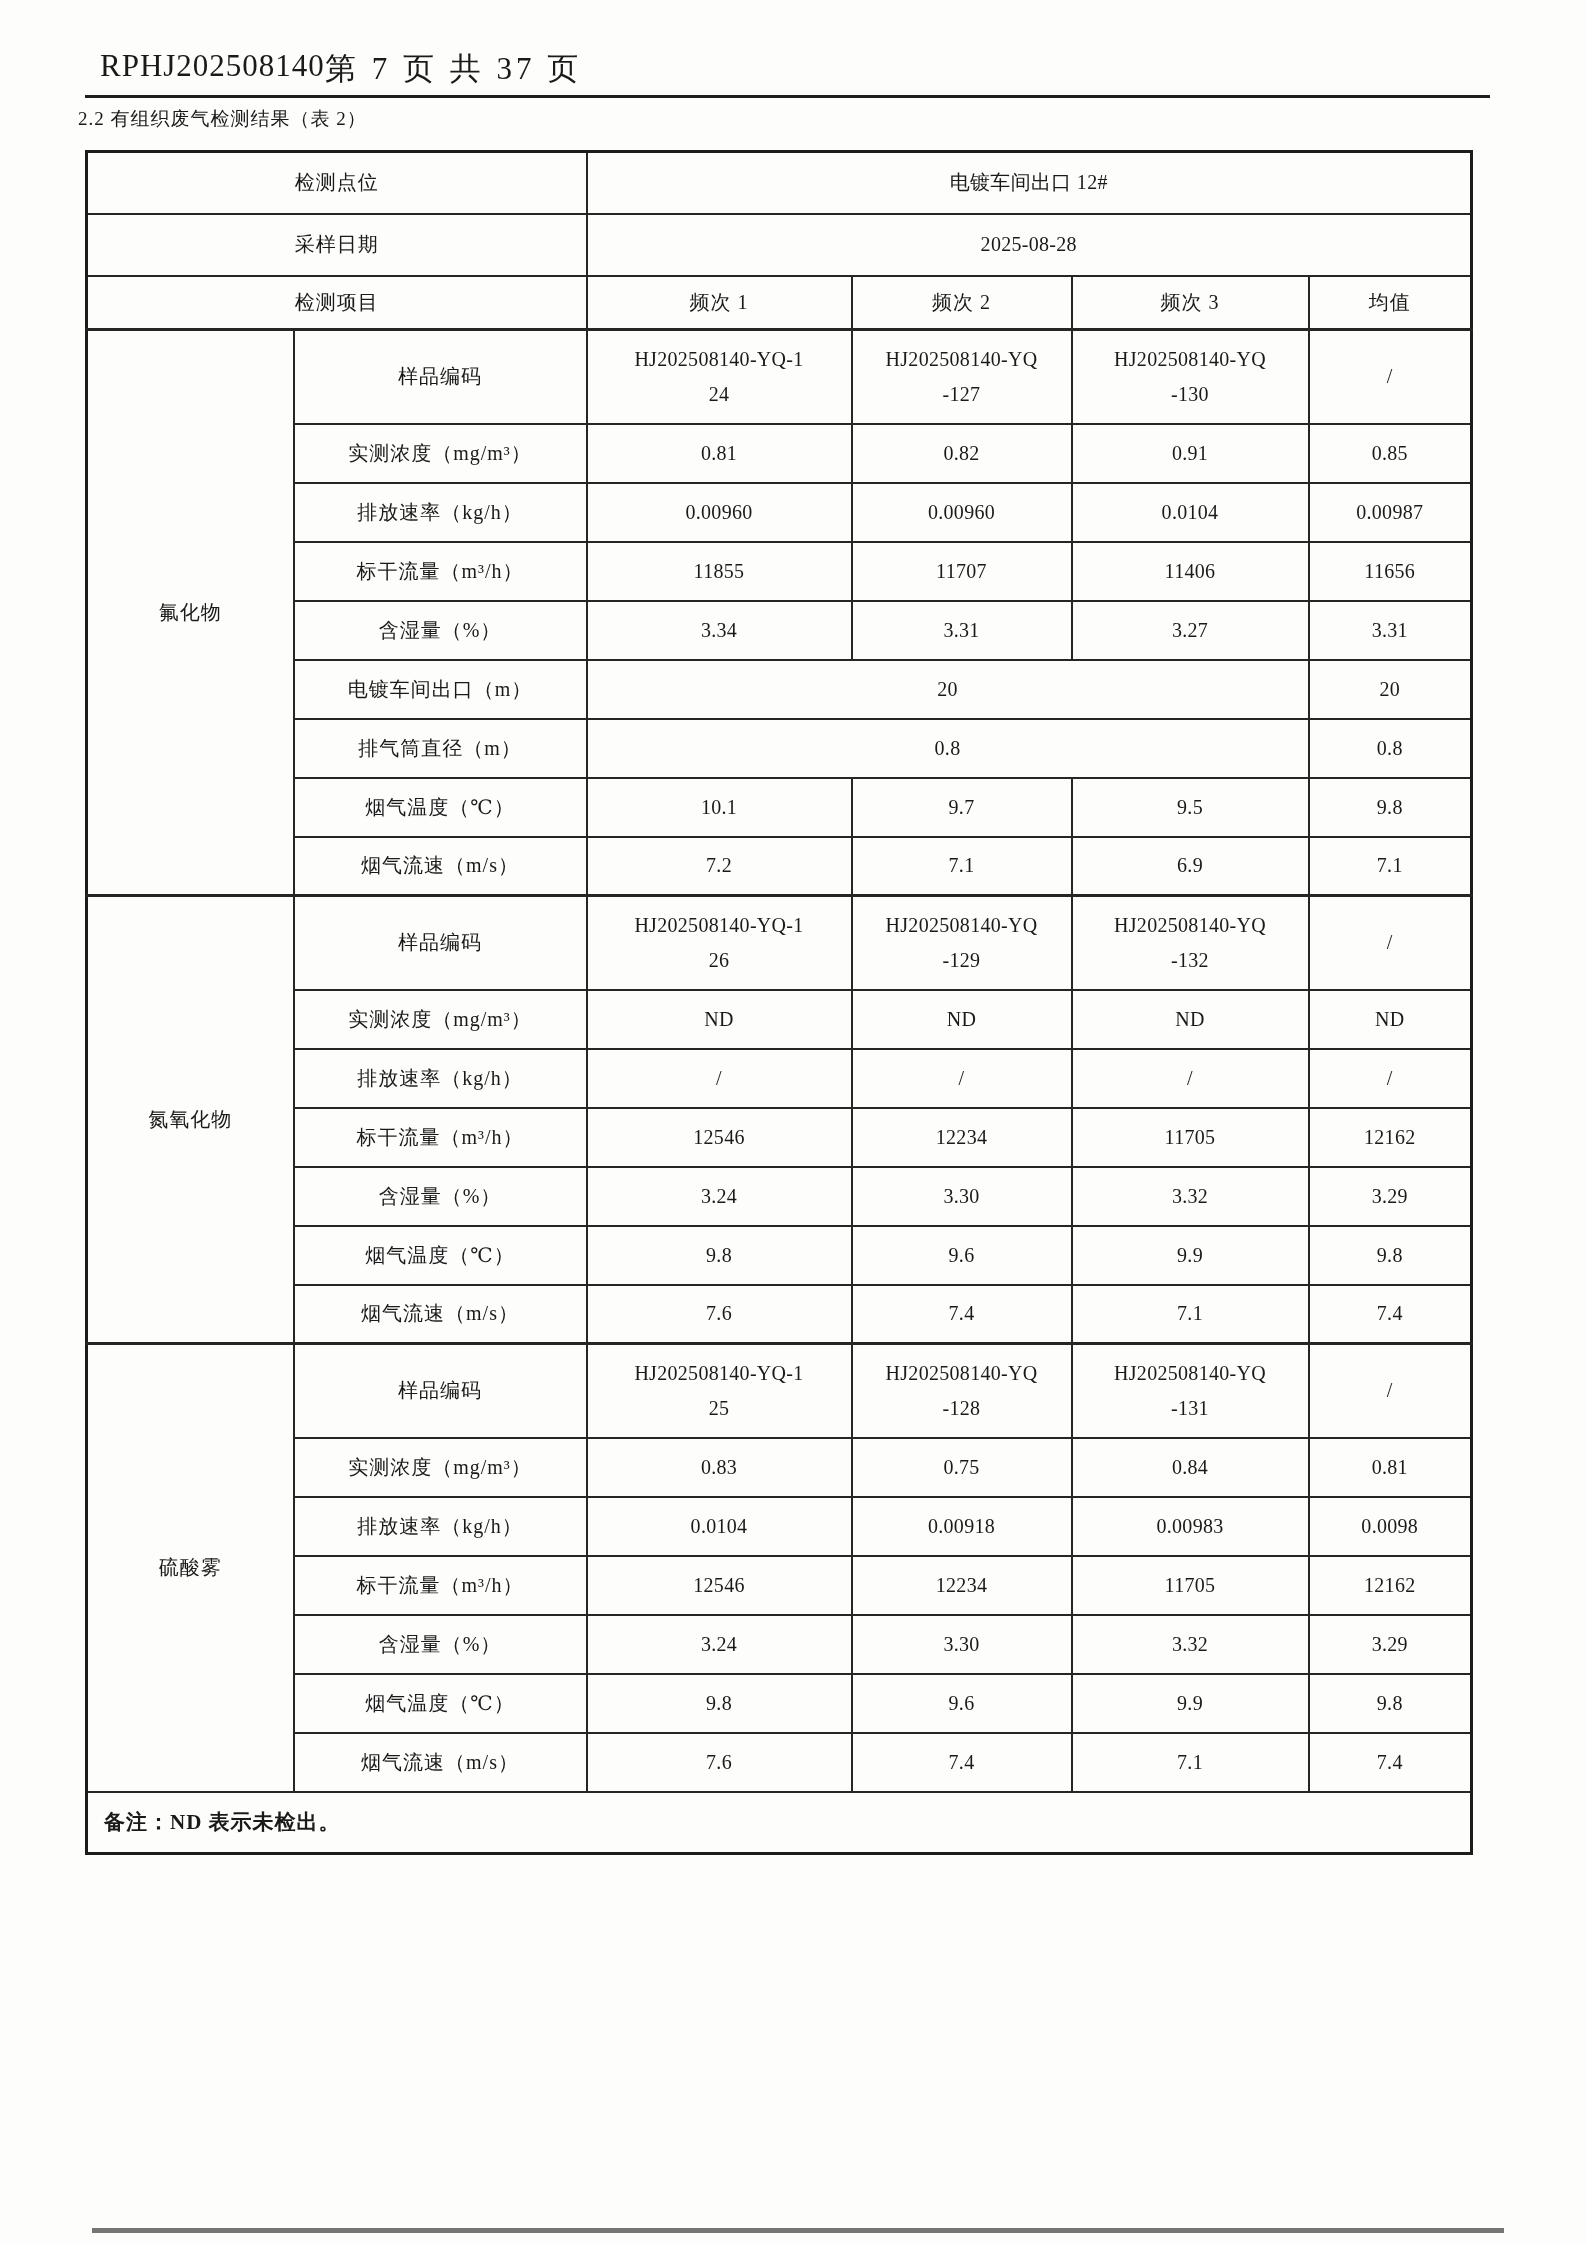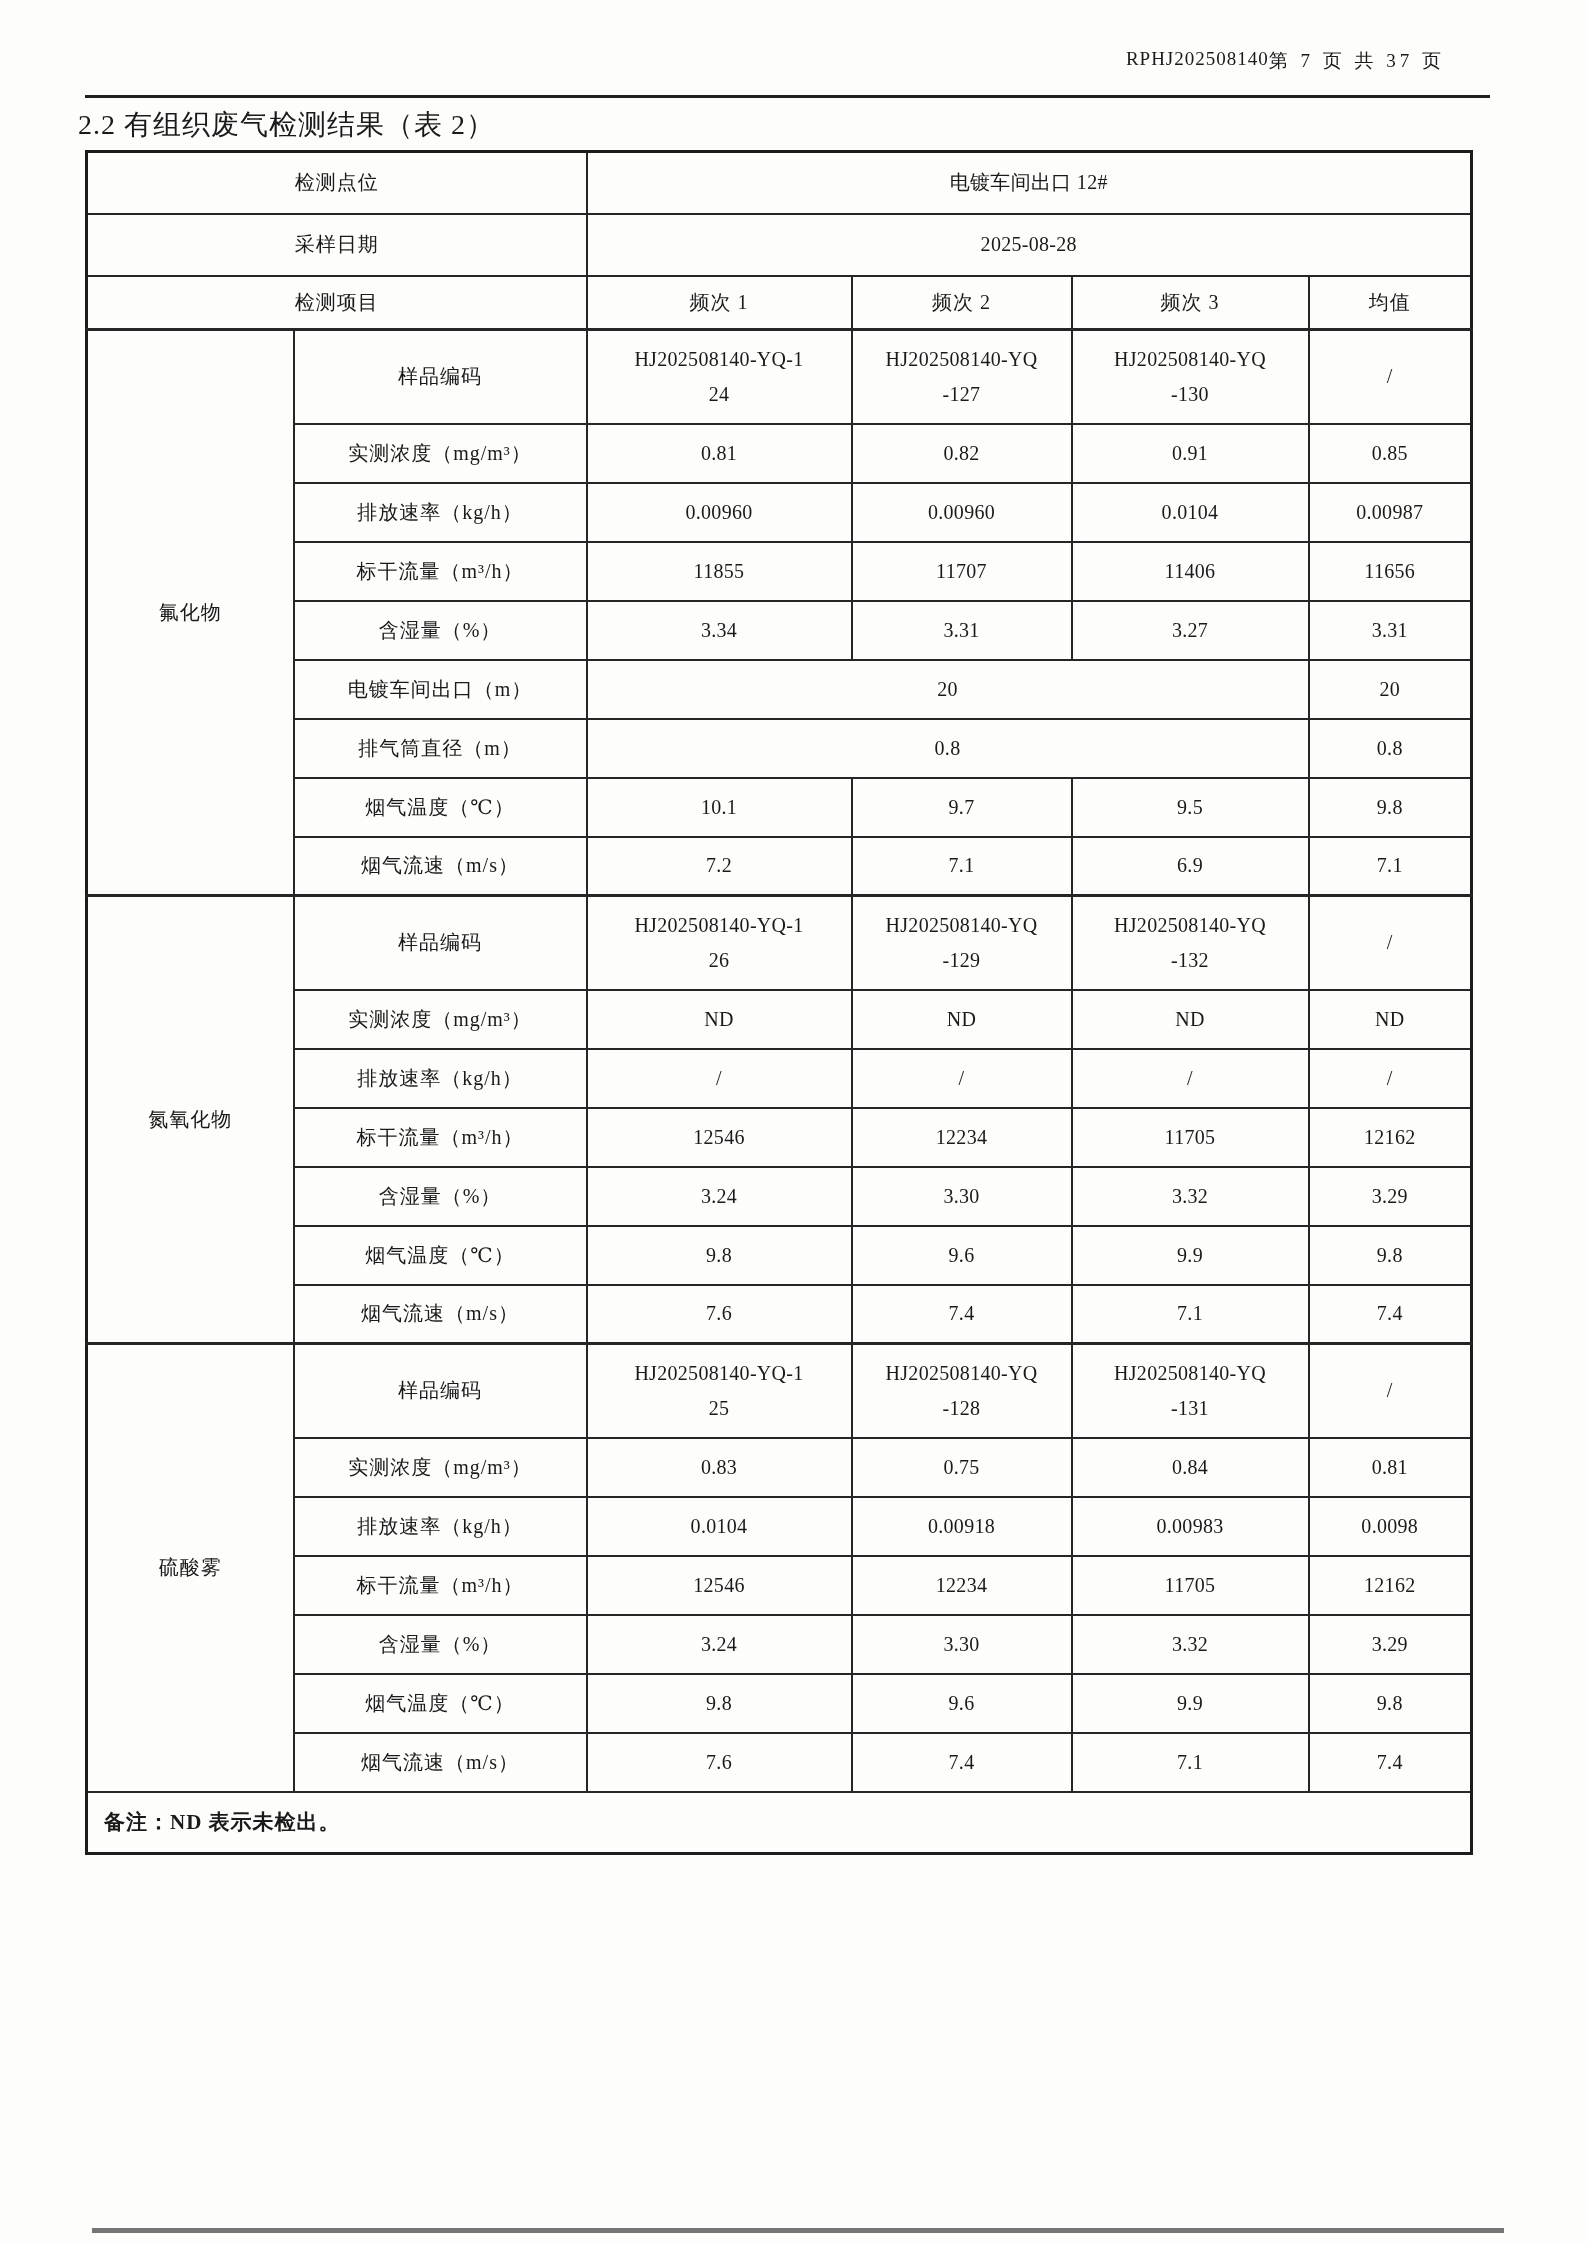--- a/index.html
+++ b/index.html
@@ -8,31 +8,31 @@
     width:1587px;height:2244px;
     margin:0 auto;
     background:#fdfdfc;
     overflow:hidden;
     font-family:"Liberation Serif","DejaVu Serif",serif;
     color:#1a1a1a;
   }
   
   .hdr{
     position:absolute;top:48px;left:100px;width:1345px;
-    display:flex;justify-content:flex-end;
-    font-size:19px;letter-spacing:1px;
+    display:flex;justify-content:flex-start;
+    font-size:31px;letter-spacing:1px;
   }
   .hdr-right{letter-spacing:4px;}
   .hdr-rule{
     position:absolute;top:95px;left:85px;width:1405px;
     border-top:3px solid #1f1f1f;
   }
   .section-title{
     position:absolute;top:106px;left:78px;
-    font-size:28px;letter-spacing:1px;
+    font-size:19px;letter-spacing:1px;
   }
   
   table.results{
     position:absolute;left:85px;top:150px;
     width:1385px;
     border-collapse:collapse;table-layout:fixed;
     border:3px solid #1c1c1c;
   }
   table.results td{
     border:2px solid #262626;

